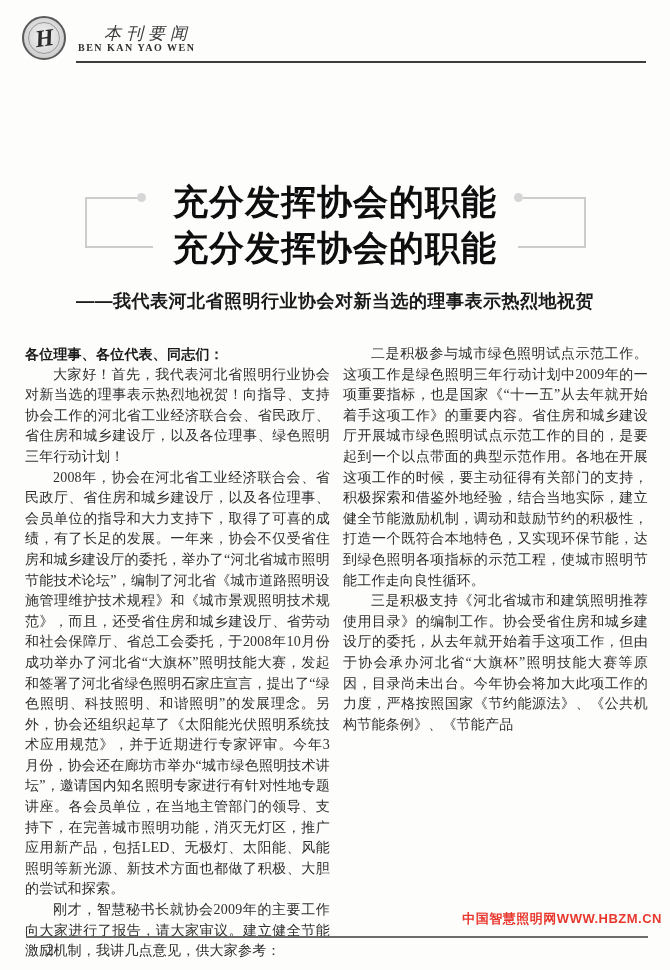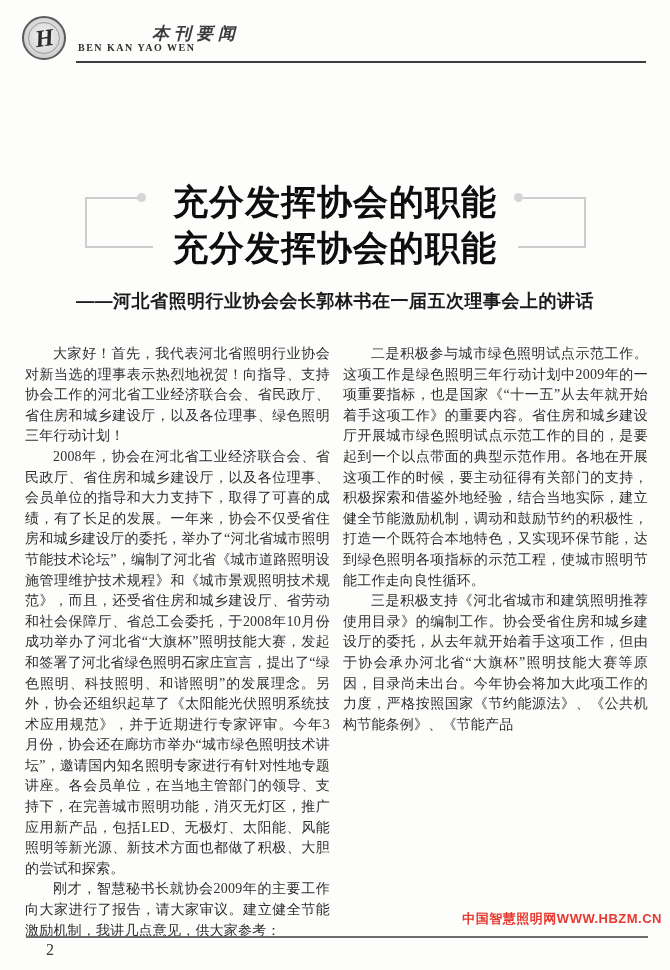--- a/index.html
+++ b/index.html
@@ -18,21 +18,21 @@
   .logo-inner-ring{
     position:absolute;left:4px;top:4px;right:4px;bottom:4px;border-radius:50%;
     border:1px solid #9a9a9a;
   }
   .logo-glyph{
     font-family:"Liberation Serif",serif;font-style:italic;font-weight:bold;
     font-size:24px;color:#2b2b2b;transform:rotate(-8deg);line-height:1;
   }
   .section-cn{
     position:absolute;left:104px;top:22px;font-size:17px;letter-spacing:5px;
-    font-style:italic;color:#3c3c3c;font-weight:700;margin-left:48px;
+    font-style:italic;color:#3c3c3c;font-weight:400;
   }
   .section-en{
     position:absolute;left:78px;top:42px;font-size:10px;letter-spacing:1.5px;
     color:#2f2f2f;font-weight:600;
   }
   .header-rule{
     position:absolute;left:76px;top:61px;width:570px;height:2px;background:#3d3d3d;
   }
   
   .deco{position:absolute;background:#cdcdcd;}
@@ -87,25 +87,26 @@
   <div class="deco" style="left:85px;top:197px;width:2px;height:51px;"></div>
   <div class="deco" style="left:85px;top:246px;width:68px;height:2px;"></div>
   <div class="deco-dot" style="left:514px;top:193px;"></div>
   <div class="deco" style="left:523px;top:197px;width:63px;height:2px;"></div>
   <div class="deco" style="left:584px;top:197px;width:2px;height:51px;"></div>
   <div class="deco" style="left:518px;top:246px;width:68px;height:2px;"></div>
 
   <div class="title-block">
     <h1 class="title-line">充分发挥协会的职能</h1>
     <h1 class="title-line">充分发挥协会的职能</h1>
-    <div class="subtitle">——河北省照明行业协会会长郭林书在一届五次理事会上的讲话</div>
+    <div class="subtitle">——我代表河北省照明行业协会对新当选的理事表示热烈地祝贺</div>
   </div>
 
   <div class="body-columns">
     <div class="col">
+        <p class="lead">各位理事、各位代表、同志们：</p>
         <p class="para">大家好！首先，我代表河北省照明行业协会对新当选的理事表示热烈地祝贺！向指导、支持协会工作的河北省工业经济联合会、省民政厅、省住房和城乡建设厅，以及各位理事、绿色照明三年行动计划！</p>
         <p class="para">2008年，协会在河北省工业经济联合会、省民政厅、省住房和城乡建设厅，以及各位理事、会员单位的指导和大力支持下，取得了可喜的成绩，有了长足的发展。一年来，协会不仅受省住房和城乡建设厅的委托，举办了“河北省城市照明节能技术论坛”，编制了河北省《城市道路照明设施管理维护技术规程》和《城市景观照明技术规范》，而且，还受省住房和城乡建设厅、省劳动和社会保障厅、省总工会委托，于2008年10月份成功举办了河北省“大旗杯”照明技能大赛，发起和签署了河北省绿色照明石家庄宣言，提出了“绿色照明、科技照明、和谐照明”的发展理念。另外，协会还组织起草了《太阳能光伏照明系统技术应用规范》，并于近期进行专家评审。今年3月份，协会还在廊坊市举办“城市绿色照明技术讲坛”，邀请国内知名照明专家进行有针对性地专题讲座。各会员单位，在当地主管部门的领导、支持下，在完善城市照明功能，消灭无灯区，推广应用新产品，包括LED、无极灯、太阳能、风能照明等新光源、新技术方面也都做了积极、大胆的尝试和探索。</p>
         <p class="para">刚才，智慧秘书长就协会2009年的主要工作向大家进行了报告，请大家审议。建立健全节能激励机制，我讲几点意见，供大家参考：</p>
       </div>
     <div class="col">
         <p class="para">二是积极参与城市绿色照明试点示范工作。这项工作是绿色照明三年行动计划中2009年的一项重要指标，也是国家《“十一五”从去年就开始着手这项工作》的重要内容。省住房和城乡建设厅开展城市绿色照明试点示范工作的目的，是要起到一个以点带面的典型示范作用。各地在开展这项工作的时候，要主动征得有关部门的支持，积极探索和借鉴外地经验，结合当地实际，建立健全节能激励机制，调动和鼓励节约的积极性，打造一个既符合本地特色，又实现环保节能，达到绿色照明各项指标的示范工程，使城市照明节能工作走向良性循环。</p>
         <p class="para">三是积极支持《河北省城市和建筑照明推荐使用目录》的编制工作。协会受省住房和城乡建设厅的委托，从去年就开始着手这项工作，但由于协会承办河北省“大旗杯”照明技能大赛等原因，目录尚未出台。今年协会将加大此项工作的力度，严格按照国家《节约能源法》、《公共机构节能条例》、《节能产品</p>
       </div>
   </div>
 

